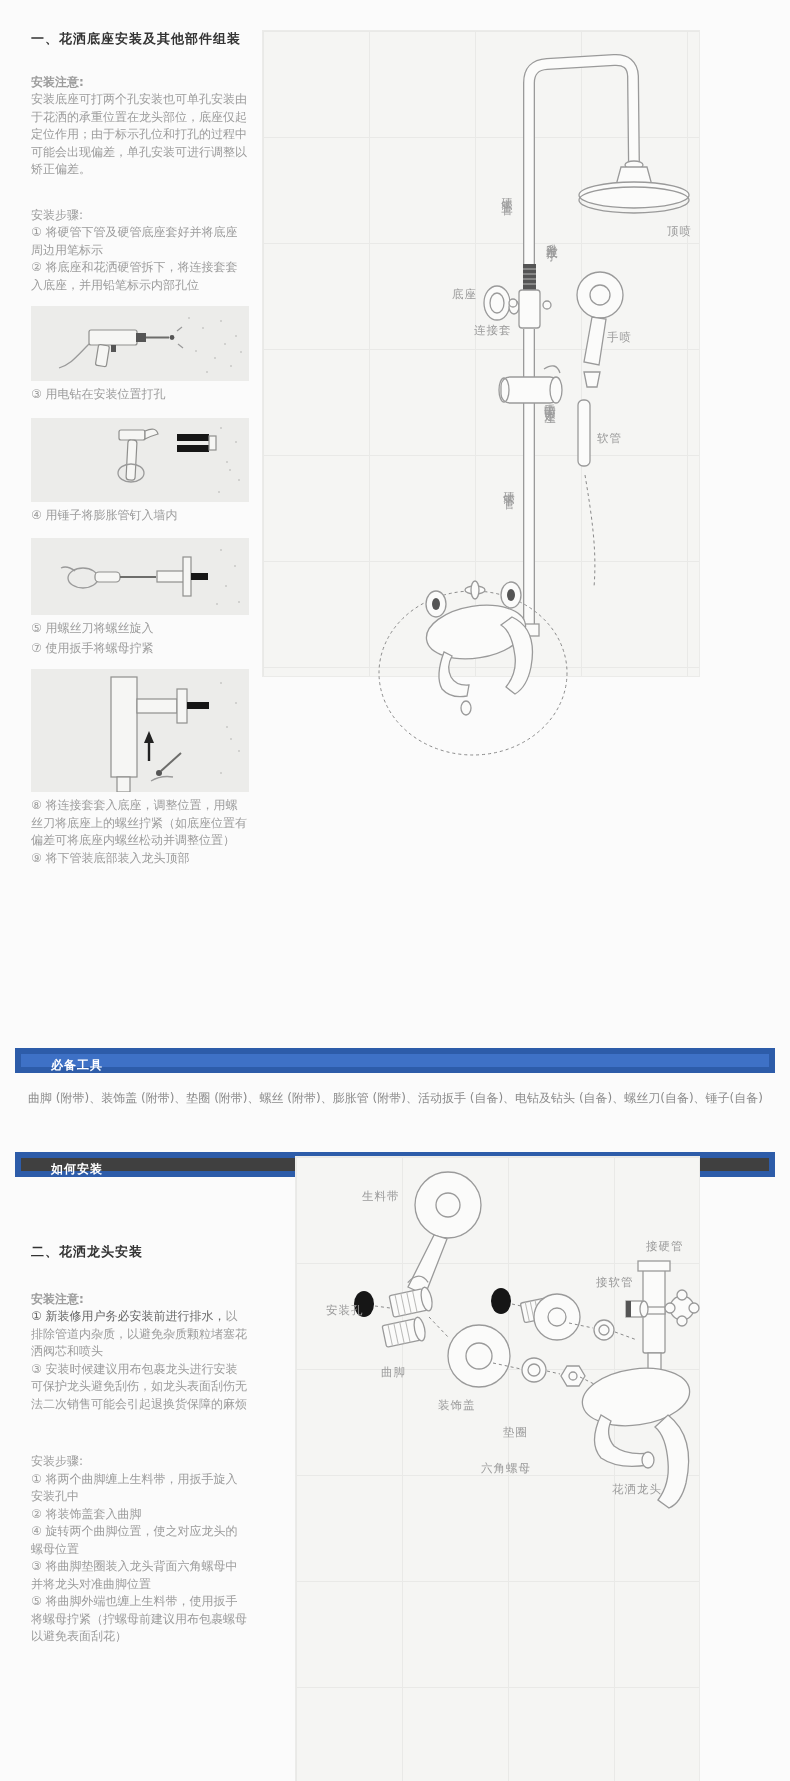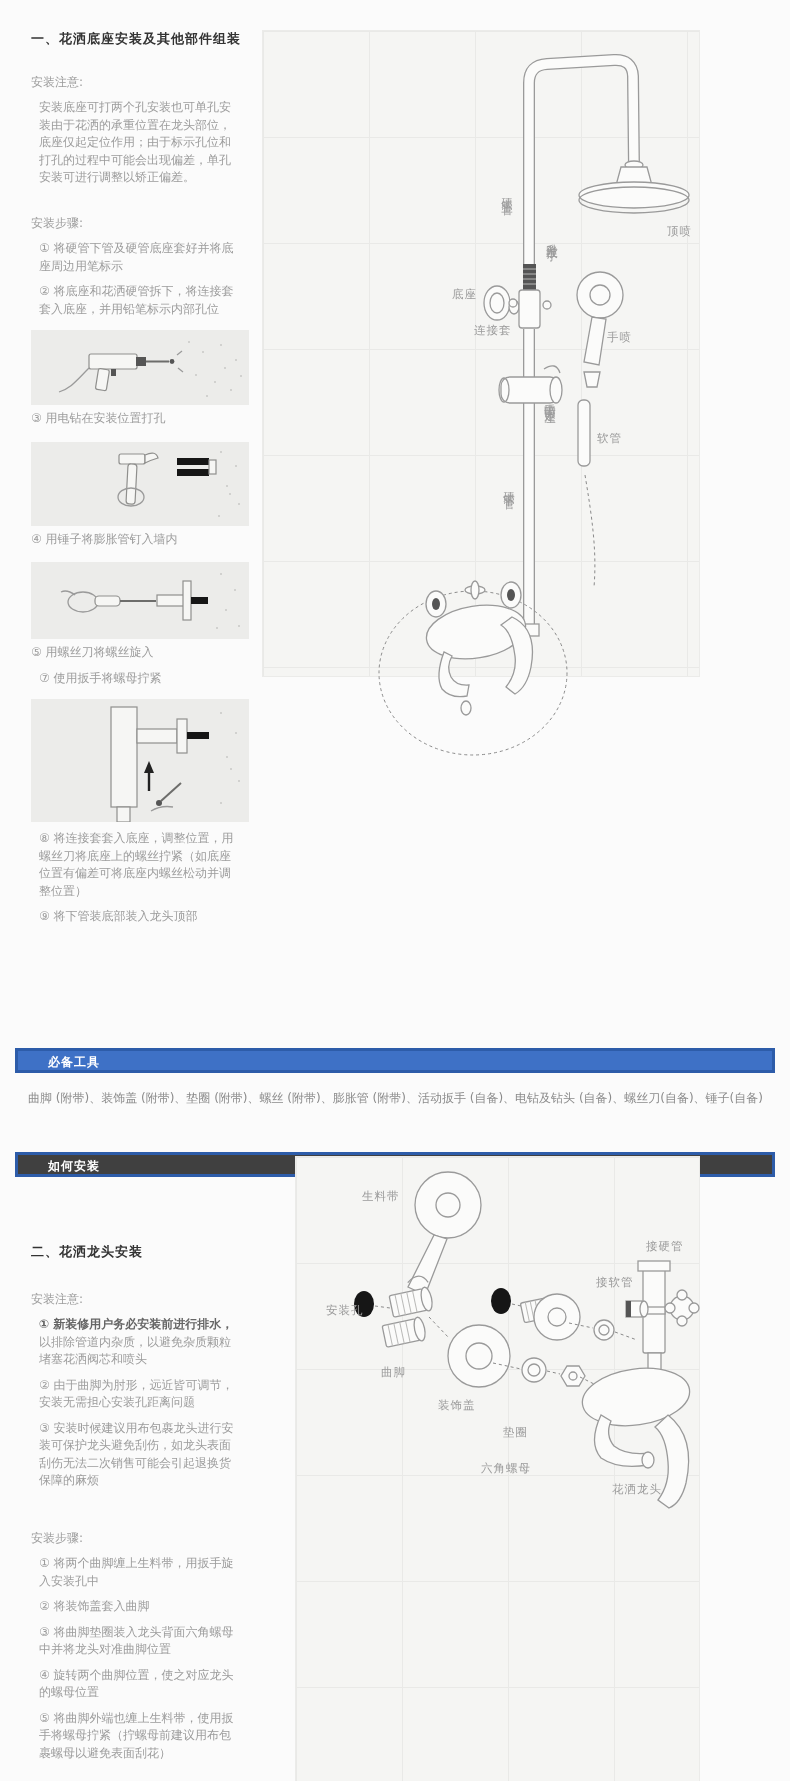--- a/index.html
+++ b/index.html
@@ -1,38 +1,38 @@
 <!DOCTYPE html>
 <html><head>
 <meta charset="utf-8">
 <style>
   html,body{margin:0;padding:0;}
   body{width:790px;height:1781px;position:relative;overflow:hidden;
        background:#fbfbfb;font-family:"DejaVu Sans",sans-serif;color:#9c9c9c;}
   .leftcol{position:absolute;left:31px;width:218px;font-size:12px;line-height:17.5px;color:#9c9c9c;}
   .sec-title{font-size:13px;font-weight:bold;color:#333;letter-spacing:1px;}
-  .sub{margin-top:26px;}
-  .body{margin:8px;}
+  .sub{margin-top:26px;font-weight:bold;}
+  .body{margin:0;}
   .gap{margin-top:28px;}
   .figbox{background:#ececea;margin:12px 0 5px;position:relative;overflow:hidden;}
   .caption{margin:0 0 2px;}
   .mt14{margin-top:14px;}
   .panel{position:absolute;background-color:#f5f5f3;
     background-image:linear-gradient(to right,#e9e9e7 1px,transparent 1px),
                      linear-gradient(to bottom,#e9e9e7 1px,transparent 1px);
     background-size:106px 106px;border:1px solid #ebebe9;box-sizing:border-box;}
   .panel svg{position:absolute;left:0;top:0;}
   .dlabel{position:absolute;font-size:11.5px;color:#9b9b9b;white-space:nowrap;letter-spacing:1px;}
   .vlabel{writing-mode:vertical-rl;text-orientation:upright;letter-spacing:2px;}
   .banner{position:absolute;left:15px;width:760px;height:25px;background:#3e71c6;
-          border:3px solid #fca5a5;box-sizing:border-box;color:#fff;font-size:12px;
+          border:6px solid #fca5a5;box-sizing:border-box;color:#fff;font-size:12px;
           font-weight:bold;line-height:23px;padding-left:30px;letter-spacing:1px;}
   .toolline{position:absolute;left:28px;top:1090px;width:752px;font-size:12px;
             color:#8b8b8b;white-space:nowrap;}
-  .bold1{color:#666;font-weight:bold;}
+  .bold1{color:#666;font-weight:normal;}
   
   .ln{fill:none;stroke:#9a9a9a;stroke-width:1.3;}
   .fil{fill:#fbfbfa;stroke:#9a9a9a;stroke-width:1.3;}
   .dark{fill:#555;stroke:none;}
   .blk{fill:#161616;stroke:none;}
   .dash{fill:none;stroke:#8a8a8a;stroke-width:1;stroke-dasharray:3 3;}
   .po{fill:none;stroke:#9a9a9a;stroke-width:12;stroke-linejoin:round;}
   .pi{fill:none;stroke:#fbfbfa;stroke-width:9.4;stroke-linejoin:round;}
   .hat{stroke:#b9b9b7;stroke-width:1;}
   .sk{stroke:#8f8f8d;stroke-width:1.2;fill:#f6f6f4;}
@@ -216,27 +216,26 @@
 </div>
 <div class="toolline">曲脚 (附带)、装饰盖 (附带)、垫圈 (附带)、螺丝 (附带)、膨胀管 (附带)、活动扳手 (自备)、电钻及钻头 (自备)、螺丝刀(自备)、锤子(自备)</div>
 <div class="banner" style="top: 1152px; background: #404040; border-color: rgb(45, 92, 169);">
   <span>如何安装</span>
 </div>
 
 <div class="leftcol" style="top:1243px">
   <div class="sec-title">二、花洒龙头安装</div>
   <div class="sub" style="margin-top:30px">安装注意:</div>
   <p class="body"><b class="bold1">① 新装修用户务必安装前进行排水，</b><span>以排除管道内杂质，以避免杂质颗粒堵塞花洒阀芯和喷头</span></p>
-  <p class="body">② 由于曲脚为肘形，远近皆可调节，安装无需担心安装孔距离问题</p>
   <p class="body">③ 安装时候建议用布包裹龙头进行安装可保护龙头避免刮伤，如龙头表面刮伤无法二次销售可能会引起退换货保障的麻烦</p>
   <div class="gap" style="margin-top:40px">安装步骤:</div>
   <p class="body">① 将两个曲脚缠上生料带，用扳手旋入安装孔中</p>
   <p class="body">② 将装饰盖套入曲脚</p>
+  <p class="body">④ 旋转两个曲脚位置，使之对应龙头的螺母位置</p>
   <p class="body">③ 将曲脚垫圈装入龙头背面六角螺母中并将龙头对准曲脚位置</p>
-  <p class="body">④ 旋转两个曲脚位置，使之对应龙头的螺母位置</p>
   <p class="body">⑤ 将曲脚外端也缠上生料带，使用扳手将螺母拧紧（拧螺母前建议用布包裹螺母以避免表面刮花）</p>
 </div>
 
 <div class="panel" style="left:295px;top:1156px;width:405px;height:643px">
   <svg width="405" height="551" viewBox="0 0 405 551">
 
     <circle class="fil" cx="152" cy="48" r="33"></circle>
     <circle class="ln" cx="152" cy="48" r="12"></circle>
     <path class="fil" d="M138 78 L112 130 L129 138 L151 82 Z"></path>
 

